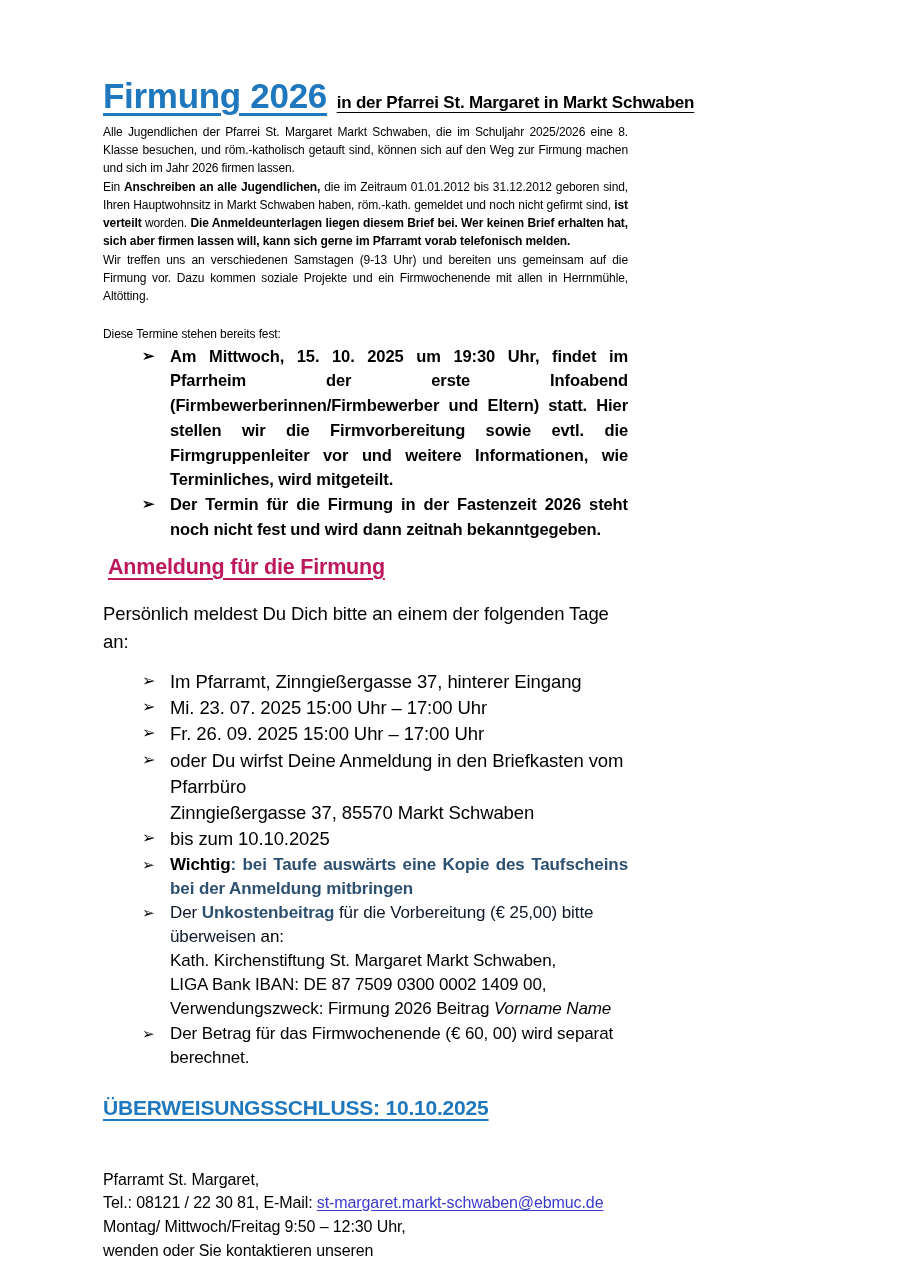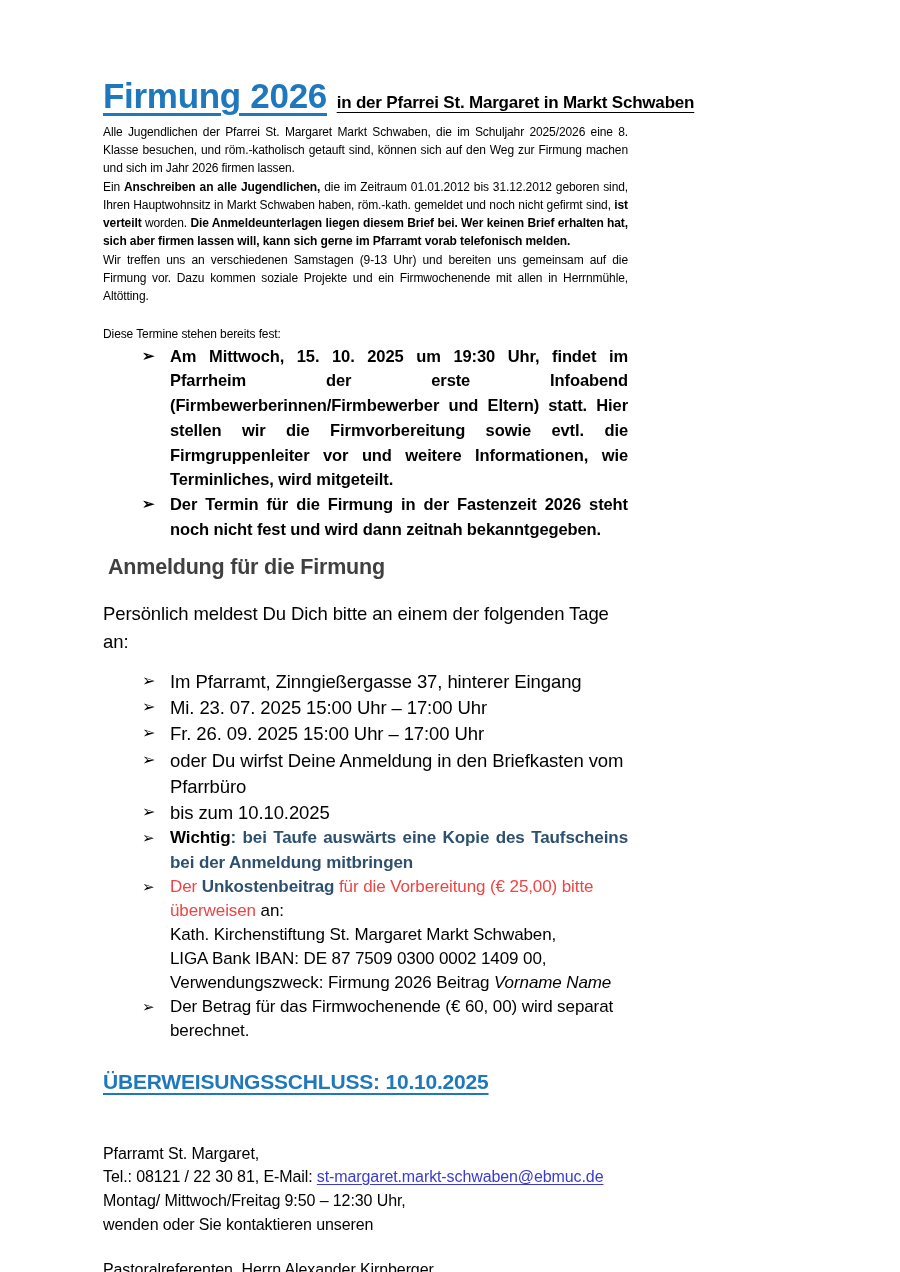--- a/index.html
+++ b/index.html
@@ -89,40 +89,41 @@
   .blist li.big .bullet { font-size: 16px; line-height: 1.45; }
 
   .sub-line { display: block; }
   .ital { font-style: italic; }
 
   
   .sec-head {
     margin: 0;
     font-size: 21.5px;
     font-weight: bold;
-    color: #404040;
+    color: #be185d;
+    text-decoration: underline;
     text-decoration-thickness: 2px;
     text-underline-offset: 4px;
     display: inline-block;
     letter-spacing: -0.2px;
   }
   .sec-head-2 {
     margin: 0;
     font-size: 21px;
     font-weight: bold;
     color: #1F78BE;
     text-decoration: underline;
     text-decoration-thickness: 2px;
     text-underline-offset: 4px;
     display: inline-block;
     letter-spacing: -0.2px;
   }
 
   
-  .steel      { color: #ef4444; }
+  .steel      { color: #0f172a; }
   .steel-b    { color: #2E5070; font-weight: bold; }
   .blk-b      { color: #000000; font-weight: bold; }
 
   
   .footer-block {
     font-size: 16px;
     line-height: 1.48;
     letter-spacing: -0.1px;
   }
   a.mail {
@@ -179,20 +180,21 @@
       <span class="bullet">➢</span>
       <span>Mi. 23. 07. 2025  15:00 Uhr – 17:00 Uhr</span>
     </li>
     <li class="big">
       <span class="bullet">➢</span>
       <span>Fr. 26. 09. 2025  15:00 Uhr – 17:00 Uhr</span>
     </li>
     <li class="big">
       <span class="bullet">➢</span>
       <span>oder Du wirfst Deine Anmeldung in den Briefkasten vom Pfarrbüro</span>
+      <span class="sub-line">Zinngießergasse 37, 85570 Markt Schwaben</span>
     </li>
     <li class="big">
       <span class="bullet">➢</span>
       <span>bis zum 10.10.2025</span>
     </li>
 
     <li class="justify" style="font-size:17px; line-height:1.42;">
       <span class="bullet steel">➢</span>
       <span class="blk-b">Wichtig</span><span class="steel-b">: bei Taufe auswärts eine Kopie des Taufscheins bei der Anmeldung mitbringen</span>
     </li>

